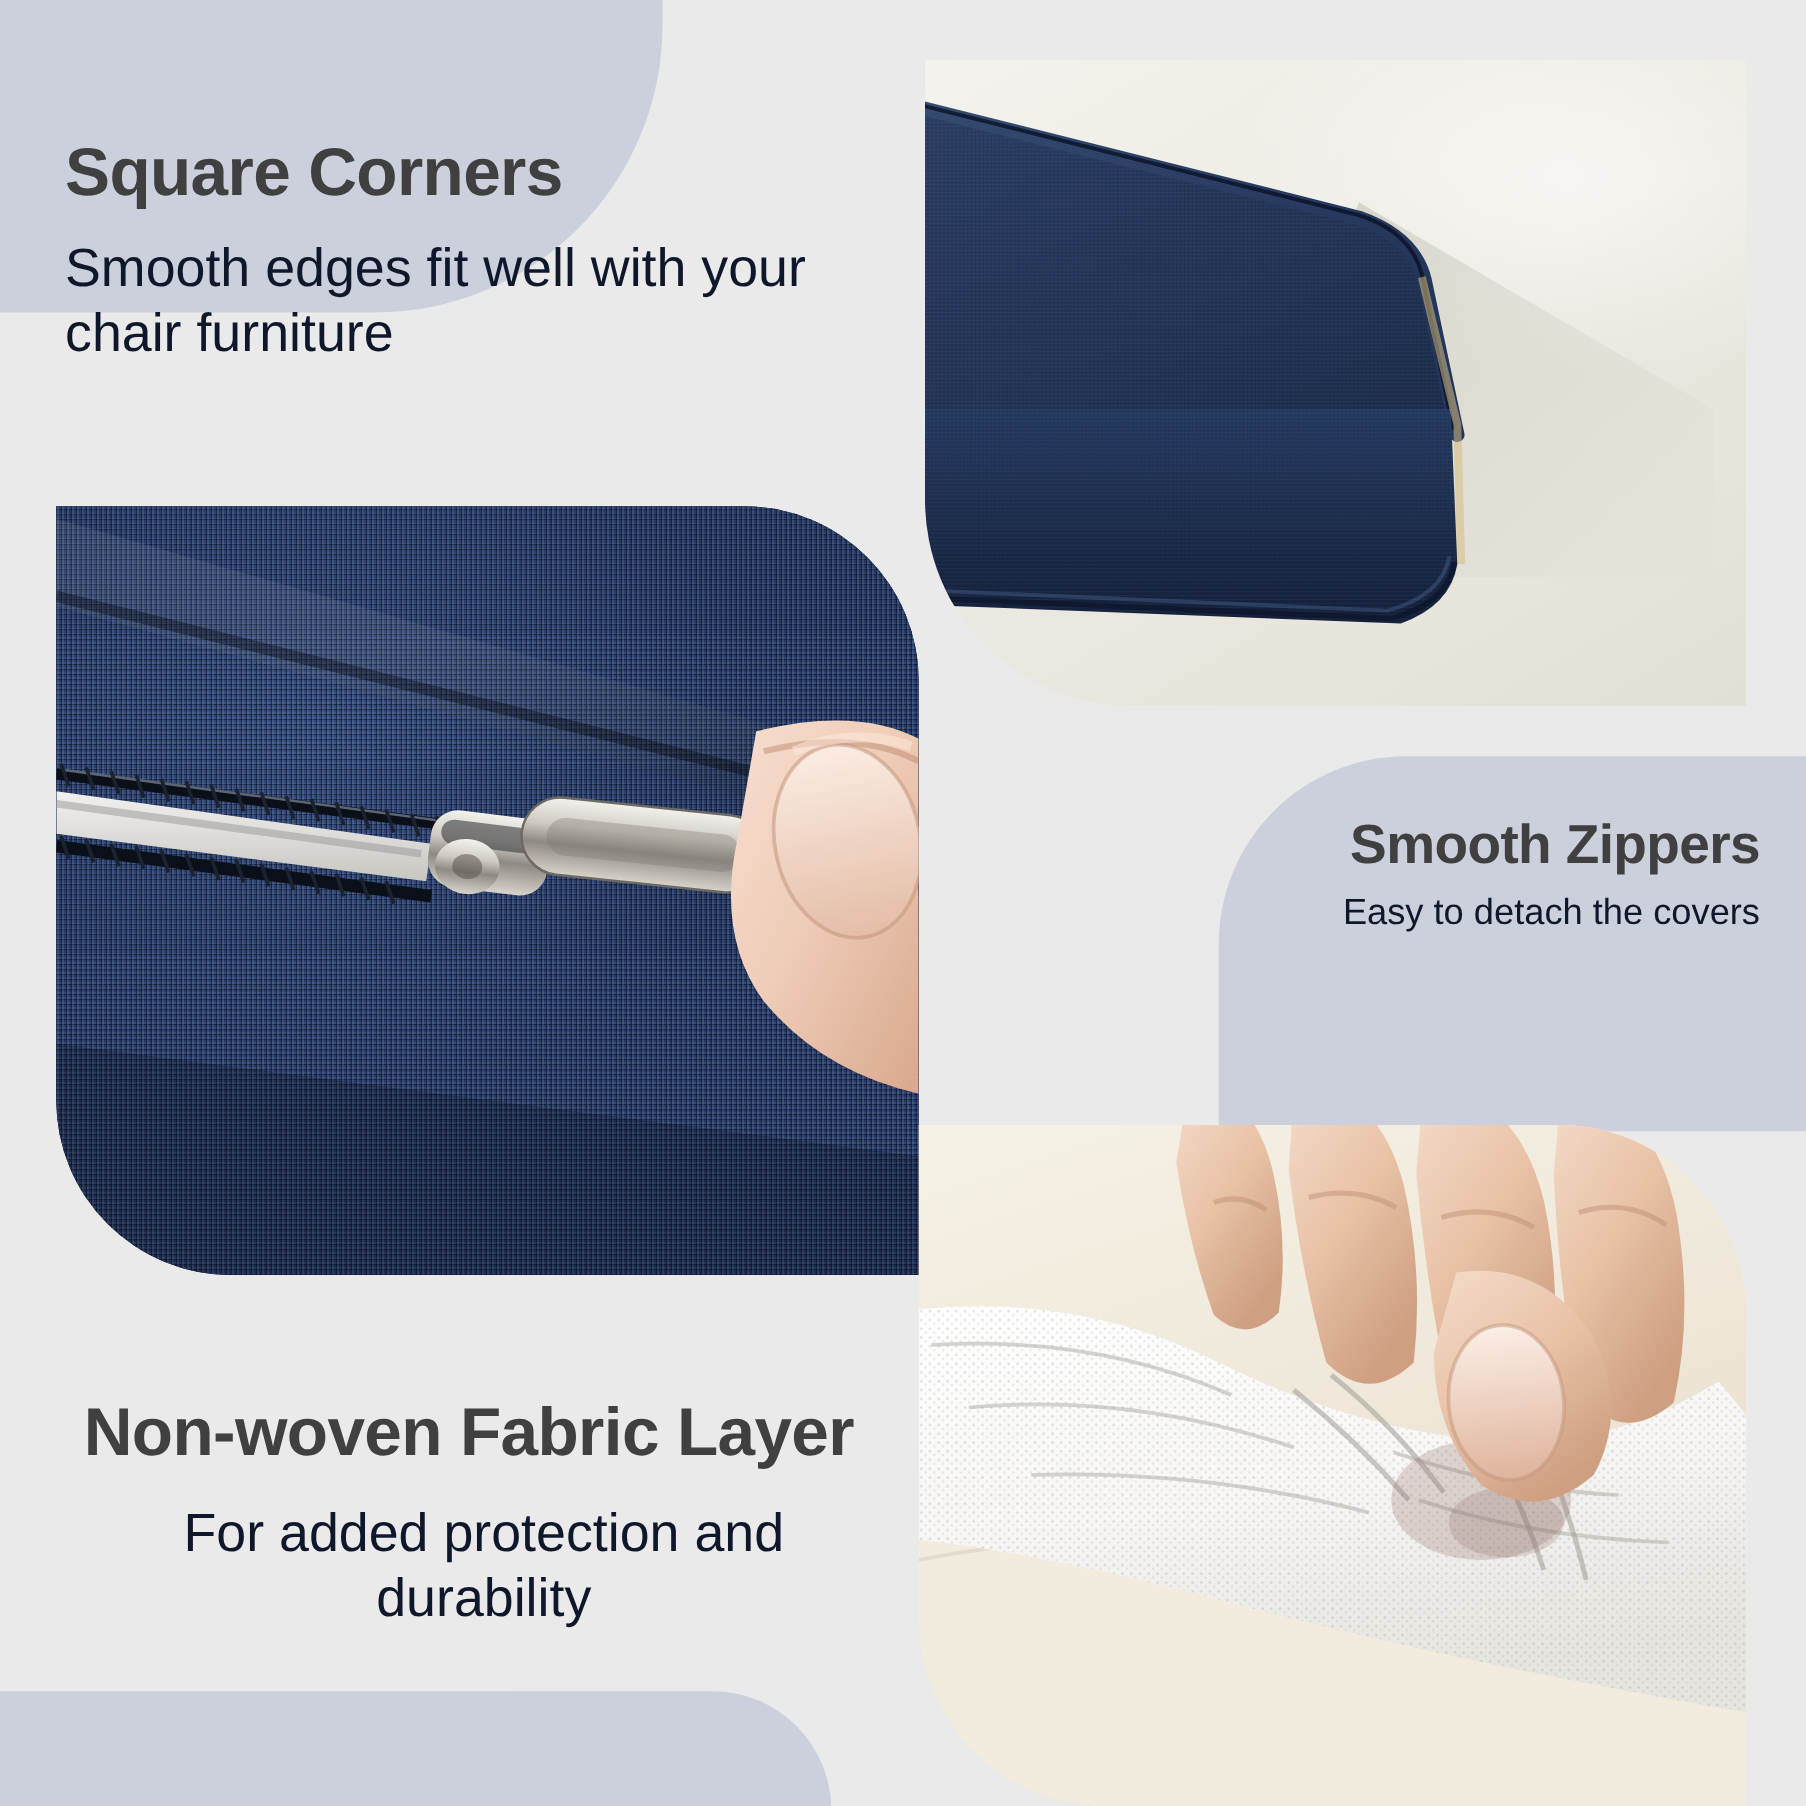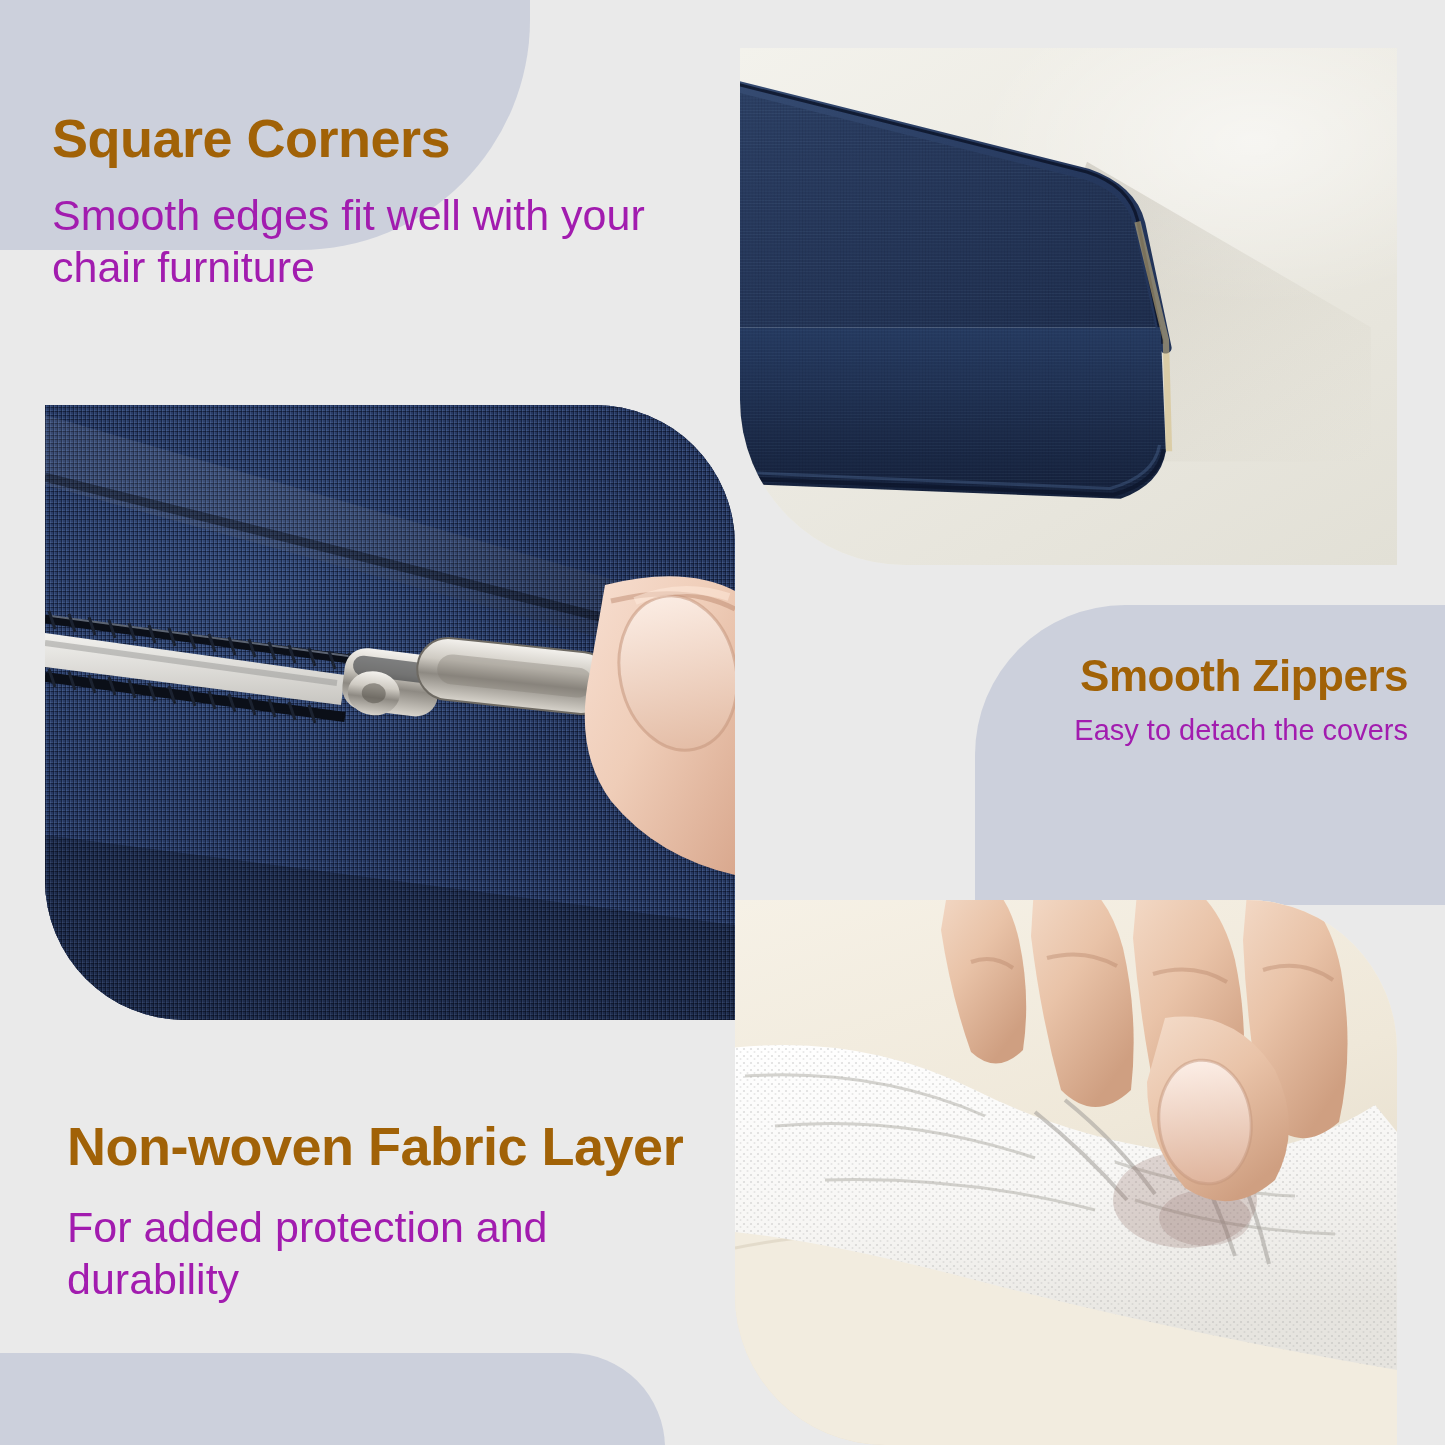--- a/index.html
+++ b/index.html
@@ -49,37 +49,37 @@
      background-color:#25365f;
      background-image:
        repeating-linear-gradient(90deg, rgba(10,18,40,.55) 0 1px, rgba(120,155,205,.20) 1px 2px, rgba(10,18,40,0) 2px 4px),
        repeating-linear-gradient(0deg,  rgba(8,14,34,.55) 0 1px, rgba(110,145,200,.18) 1px 2px, rgba(8,14,34,0) 2px 4px),
        radial-gradient(ellipse 70% 70% at 30% 30%, rgba(90,125,185,.28), rgba(0,0,0,0) 70%);
   }
 
   
   .txt{position:absolute;}
   .head{
-    color:#a16207;font-weight:bold;
+    color:#404040;font-weight:bold;
     letter-spacing:-0.5px;line-height:1.05;
     white-space:nowrap;
   }
-  .sub{color:#a21caf;line-height:1.22;font-weight:400;}
+  .sub{color:#0f172a;line-height:1.22;font-weight:400;}
 
   .t-corners{left:52px;top:110px;}
   .t-corners .head{font-size:54px;}
   .t-corners .sub{font-size:43px;margin-top:22px;max-width:690px;}
 
   .t-zippers{left:1408px;top:653px;transform:translateX(-100%);text-align:right;}
   .t-zippers .head{font-size:44px;}
   .t-zippers .sub{font-size:29px;margin-top:14px;white-space:nowrap;}
 
   .t-fabric{left:67px;top:1118px;}
   .t-fabric .head{font-size:54px;}
-  .t-fabric .sub{font-size:43px;margin-top:26px;max-width:640px;}
+  .t-fabric .sub{font-size:43px;margin-top:26px;max-width:640px;text-align:center;}
 </style>
 </head>
 <body>
 
 <div class="canvas">
 
   <div class="blob blob-top-left"></div>
   <div class="blob blob-mid-right"></div>
   <div class="blob blob-bottom-left"></div>
 

